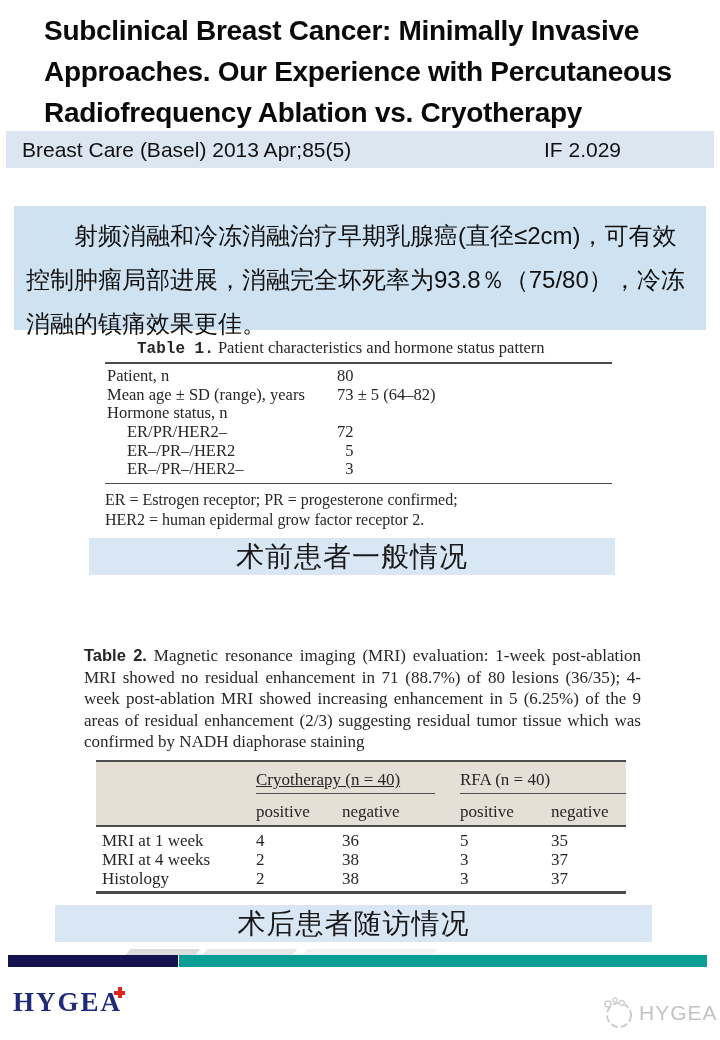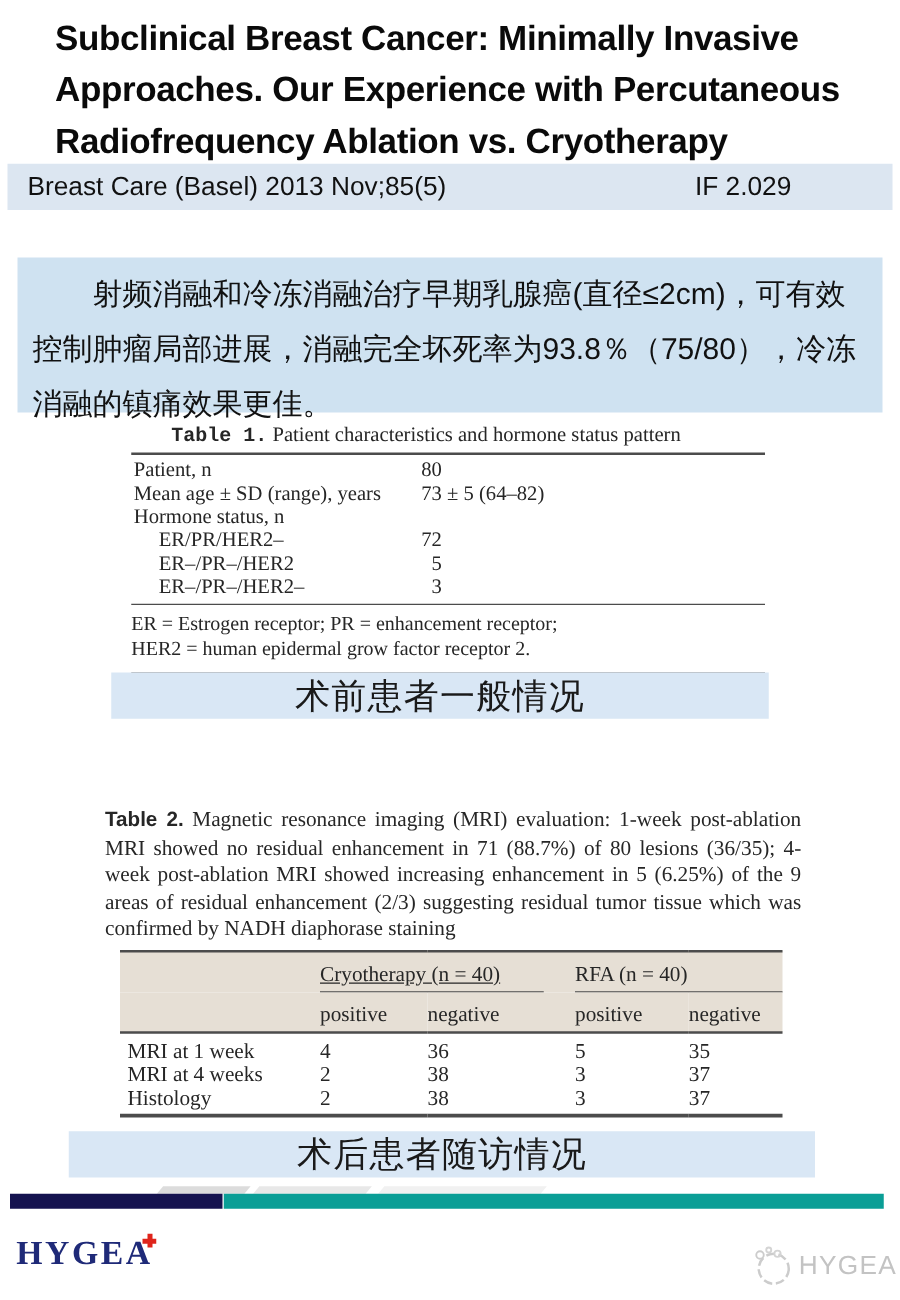--- a/index.html
+++ b/index.html
@@ -6,21 +6,21 @@
   #slide{position:relative;width:720px;height:1040px;background:#ffffff;overflow:hidden;
          font-family:"Liberation Sans","DejaVu Sans",sans-serif;}
 
   
   .title{position:absolute;left:44px;top:10px;width:660px;color:#0a0a0a;}
   .title .tline{font-weight:bold;font-size:28px;line-height:41px;letter-spacing:-0.3px;white-space:nowrap;}
 
   
   .journal-bar{position:absolute;left:6px;top:131px;width:708px;height:37px;background:#dce6f1;}
   .journal-bar .cite{position:absolute;left:16px;top:0;height:37px;line-height:37px;font-size:21px;color:#111;}
-  .journal-bar .if{position:absolute;left:550px;top:0;height:37px;line-height:37px;font-size:21px;color:#111;}
+  .journal-bar .if{position:absolute;left:538px;top:0;height:37px;line-height:37px;font-size:21px;color:#111;}
 
   
   .cn-box{position:absolute;left:14px;top:206px;width:692px;height:124px;background:#cfe2f1;}
   .cn-box p{margin:0;padding:8px 12px 0 12px;text-indent:2em;font-size:24px;line-height:44px;color:#111;
             font-family:"Liberation Sans","DejaVu Sans",sans-serif;}
 
   
   .t1{position:absolute;left:105px;top:338px;width:507px;color:#262626;
       font-family:"Liberation Serif","DejaVu Serif",serif;}
   .t1 .t1title{font-size:16.5px;line-height:19px;margin-bottom:3px;}
@@ -86,21 +86,21 @@
 
 <div id="slide">
 
   <div class="title">
     <div class="tline">Subclinical Breast Cancer: Minimally Invasive</div>
     <div class="tline">Approaches. Our Experience with Percutaneous</div>
     <div class="tline">Radiofrequency Ablation vs. Cryotherapy</div>
   </div>
 
   <div class="journal-bar">
-    <span class="cite">Breast Care (Basel) 2013 Nov;85(5)</span>
+    <span class="cite">Breast Care (Basel) 2013 Apr;85(5)</span>
     <span class="if">IF 2.029</span>
   </div>
 
   <div class="cn-box">
     <p>射频消融和冷冻消融治疗早期乳腺癌(直径≤2cm)，可有效控制肿瘤局部进展，消融完全坏死率为93.8％（75/80），冷冻消融的镇痛效果更佳。</p>
   </div>
 
   <div class="t1">
     <div class="t1title">
       <b>Table 1.</b><span> Patient characteristics and hormone status pattern</span>
@@ -125,21 +125,21 @@
       <div class="t1row indent">
         <span class="lbl">ER–/PR–/HER2</span>
         <span class="val vnum">5</span>
       </div>
       <div class="t1row indent">
         <span class="lbl">ER–/PR–/HER2–</span>
         <span class="val vnum">3</span>
       </div>
     </div>
     <div class="t1foot">
-      <div>ER = Estrogen receptor; PR = enhancement receptor;</div>
+      <div>ER = Estrogen receptor; PR = progesterone confirmed;</div>
       <div>HER2 = human epidermal grow factor receptor 2.</div>
     </div>
   </div>
 
   <div class="cap-bar one">术前患者一般情况</div>
 
   <p class="t2cap">
     <b>Table 2.</b><span> Magnetic resonance imaging (MRI) evaluation: 1-week post-ablation MRI showed no residual enhancement in 71 (88.7%) of 80 lesions (36/35); 4-week post-ablation MRI showed increasing enhancement in 5 (6.25%) of the 9 areas of residual enhancement (2/3) suggesting residual tumor tissue which was confirmed by NADH diaphorase staining</span>
   </p>
 

